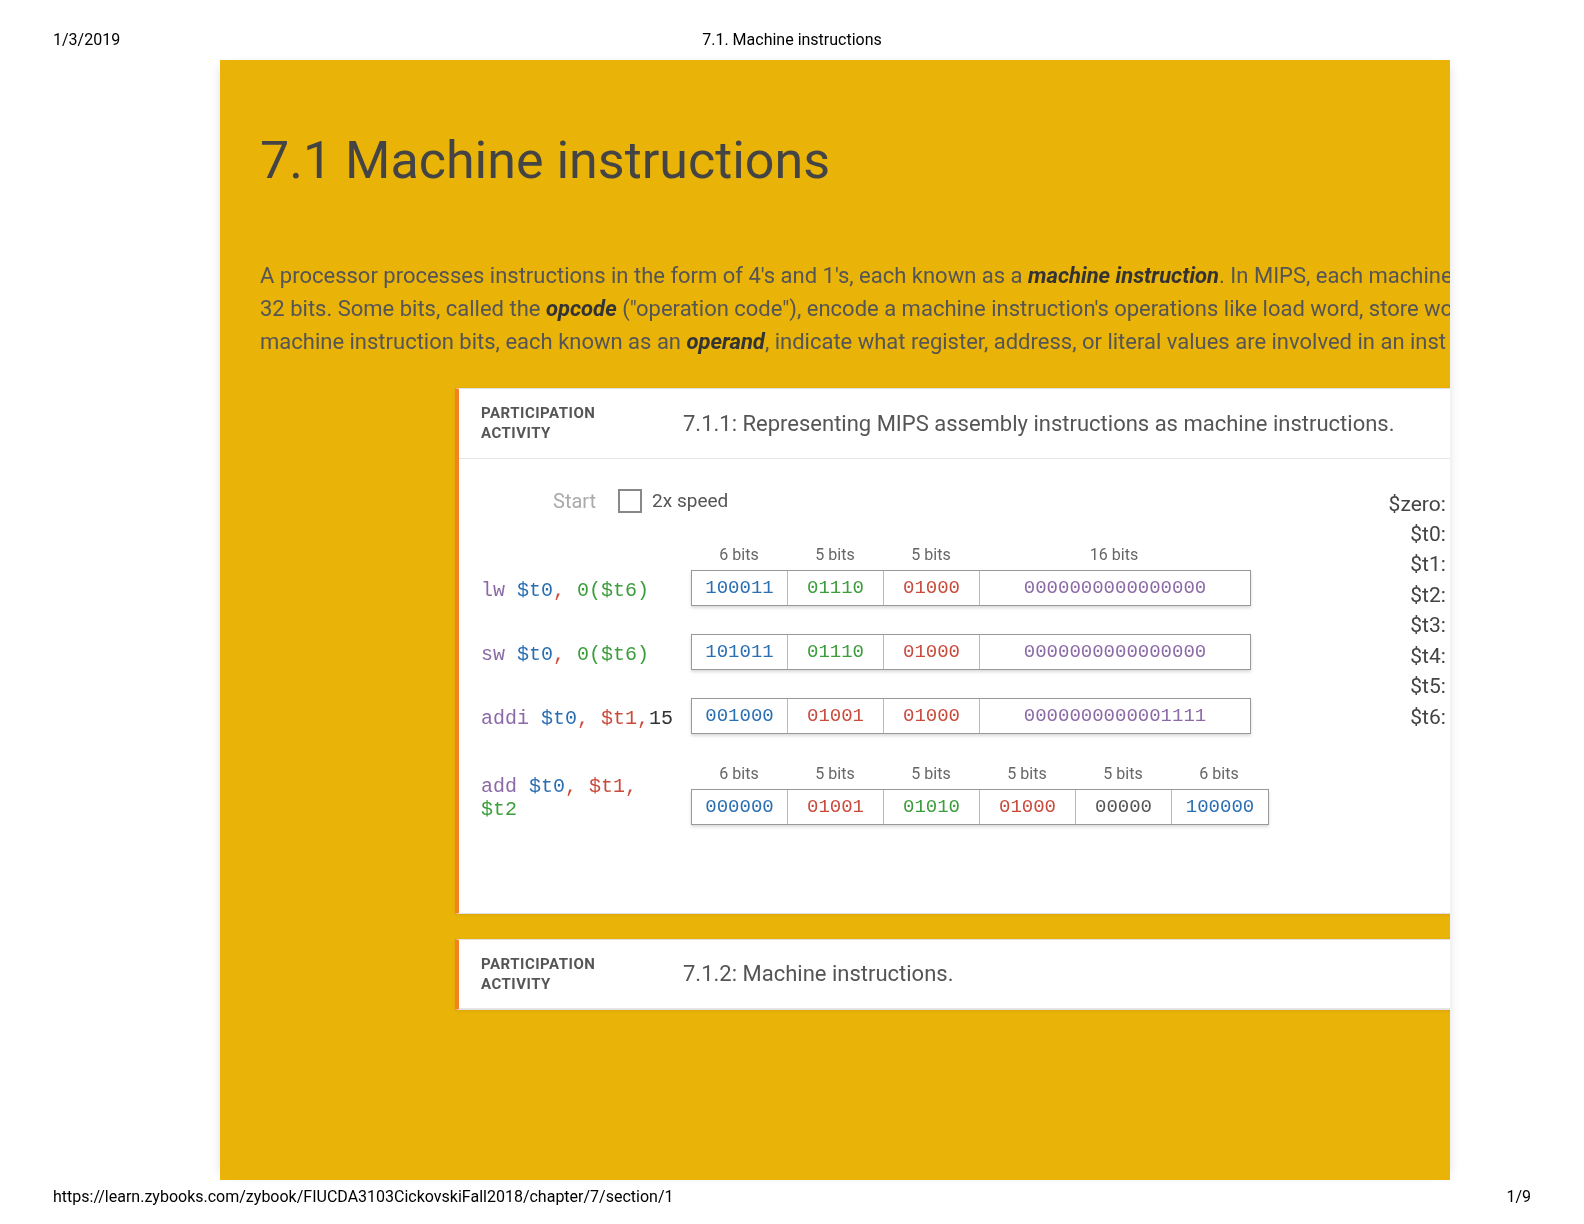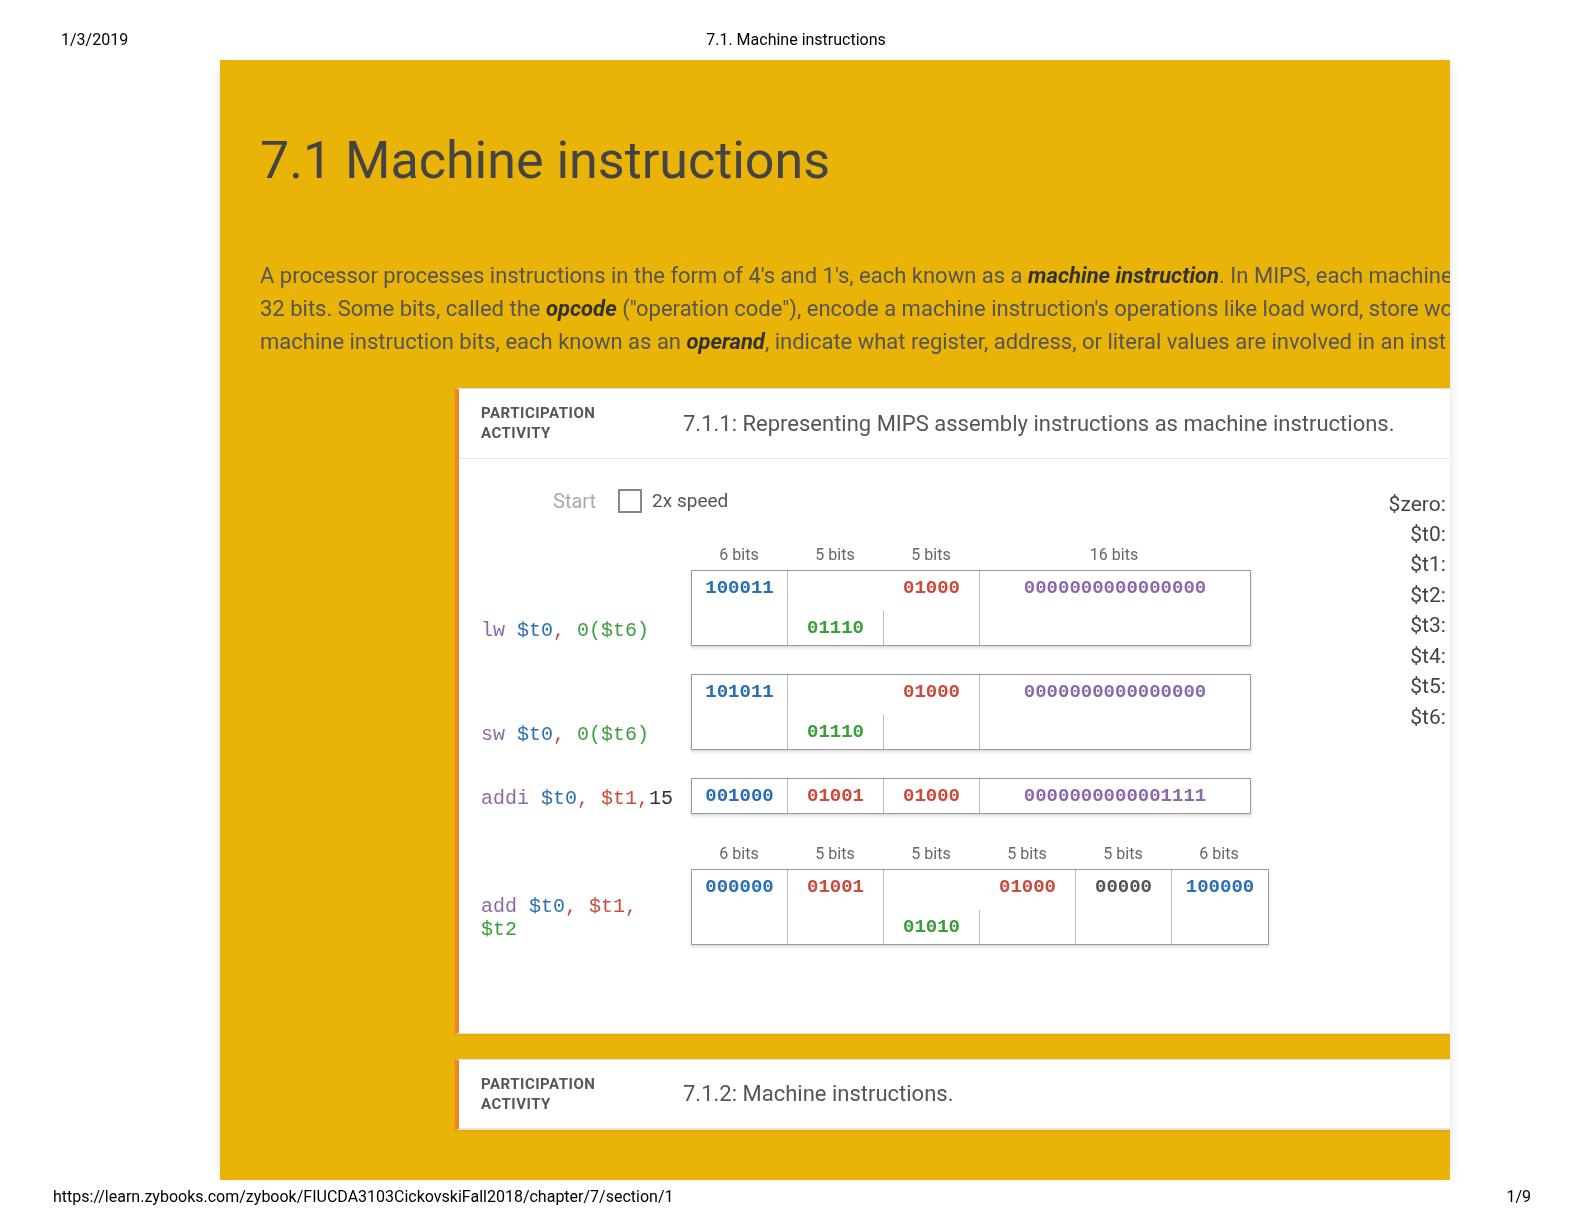--- a/index.html
+++ b/index.html
@@ -8,21 +8,21 @@
     background: #fff;
     color: #333;
     width: 1584px;
     height: 1224px;
     position: relative;
     overflow: hidden;
   }
   .print-header {
     position: absolute;
     top: 30px;
-    left: 8px; right: 0;
+    left: 0; right: 0;
     display: flex;
     justify-content: space-between;
     font-size: 16px;
     color: #000;
     padding: 0 53px;
   }
   .print-header .center { position: absolute; left: 50%; transform: translateX(-50%); }
   .print-footer {
     position: absolute;
     bottom: 18px;
@@ -150,35 +150,34 @@
     text-align: center;
     margin-bottom: 4px;
   }
   .bits-row {
     display: flex;
     border: 1px solid #999;
     font-family: "Courier New", monospace;
     font-size: 19px;
     text-align: center;
     box-shadow: 0 2px 3px rgba(0,0,0,0.15);
-    font-weight: bold;
   }
   .bits-row > div, .bits-hdr > div {
     border-right: 1px solid #bbb;
     padding: 6px 0;
   }
   .bits-row > div:last-child, .bits-hdr > div:last-child { border-right: none; }
   .bits-hdr > div { border: none; padding: 2px 0; }
   .w6  { width: 96px; }
   .w5  { width: 96px; }
   .w5b { width: 96px; }
   .w16 { width: 270px; }
   .c-blue   { color: #2b6fb3; }
   .c-red    { color: #c94b3c; }
-  .c-green  { color: #3b9d3b; margin-top: 40px; }
+  .c-green  { color: #3b9d3b; }
   .c-purple { color: #8c6aa8; }
   .c-gray   { color: #555; }
   .reg-panel {
     position: absolute;
     top: 30px;
     right: 54px;
     font-size: 21px;
     color: #444;
     text-align: right;
     line-height: 1.45;

